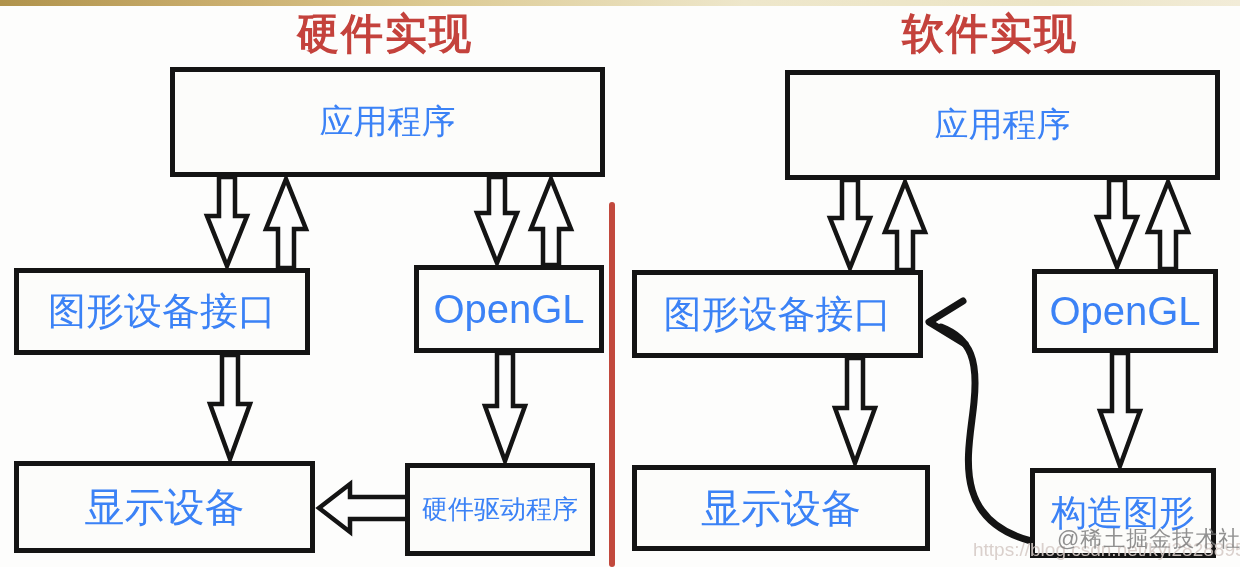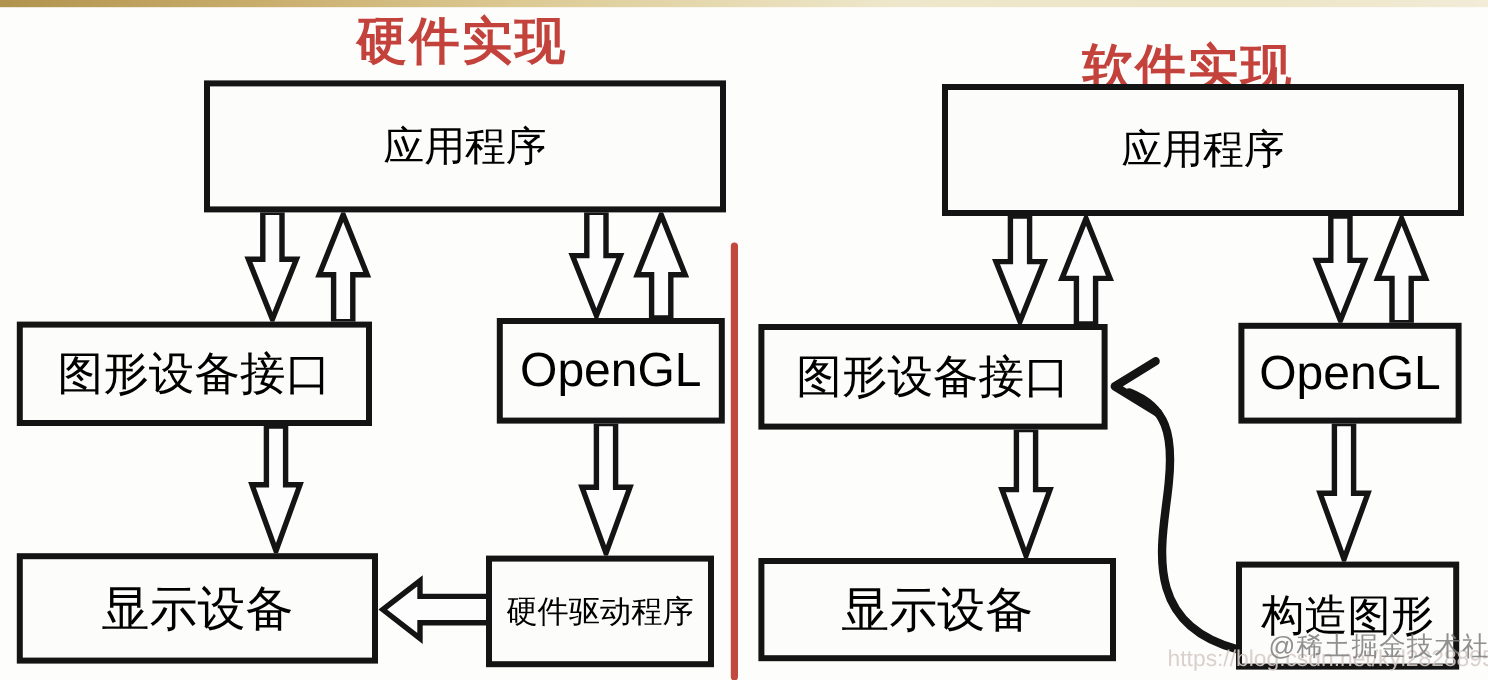--- a/index.html
+++ b/index.html
@@ -20,28 +20,28 @@
   .topbar{
     position:absolute;left:0;top:0;width:1240px;height:6px;
     background:linear-gradient(90deg,#b0934c 0%,#caae6e 18%,#dcca93 35%,#eee7cb 60%,#ece5c6 85%,#f2ecd8 100%);
   }
   .section-title{
     position:absolute;top:8px;height:52px;
     font-size:42px;font-weight:700;color:var(--red-title);
     text-align:center;letter-spacing:2px;line-height:52px;
   }
   .title-left{left:250px;width:270px;}
-  .title-right{left:855px;width:270px;margin-top:23px;}
+  .title-right{left:855px;width:270px;}
   .dbox{
     position:absolute;
     background:var(--box-fill);
     border:5px solid var(--ink);
     box-sizing:border-box;
     display:flex;align-items:center;justify-content:center;
-    color:#000000;
+    color:#3b82f6;
   }
   .dbox .lbl{white-space:nowrap;}
   .box-app-l   {left:170px;top:67px; width:435px;height:110px;font-size:34px;}
   .box-gdi-l   {left:14px; top:268px;width:296px;height:87px; font-size:38px;}
   .box-ogl-l   {left:414px;top:265px;width:190px;height:88px; font-size:40px;}
   .box-disp-l  {left:14px; top:461px;width:301px;height:92px; font-size:40px;}
   .box-drv-l   {left:405px;top:463px;width:190px;height:93px; font-size:26px;}
   .box-app-r   {left:785px;top:70px; width:435px;height:110px;font-size:34px;}
   .box-gdi-r   {left:632px;top:270px;width:291px;height:88px; font-size:38px;}
   .box-ogl-r   {left:1032px;top:269px;width:186px;height:84px;font-size:40px;}

